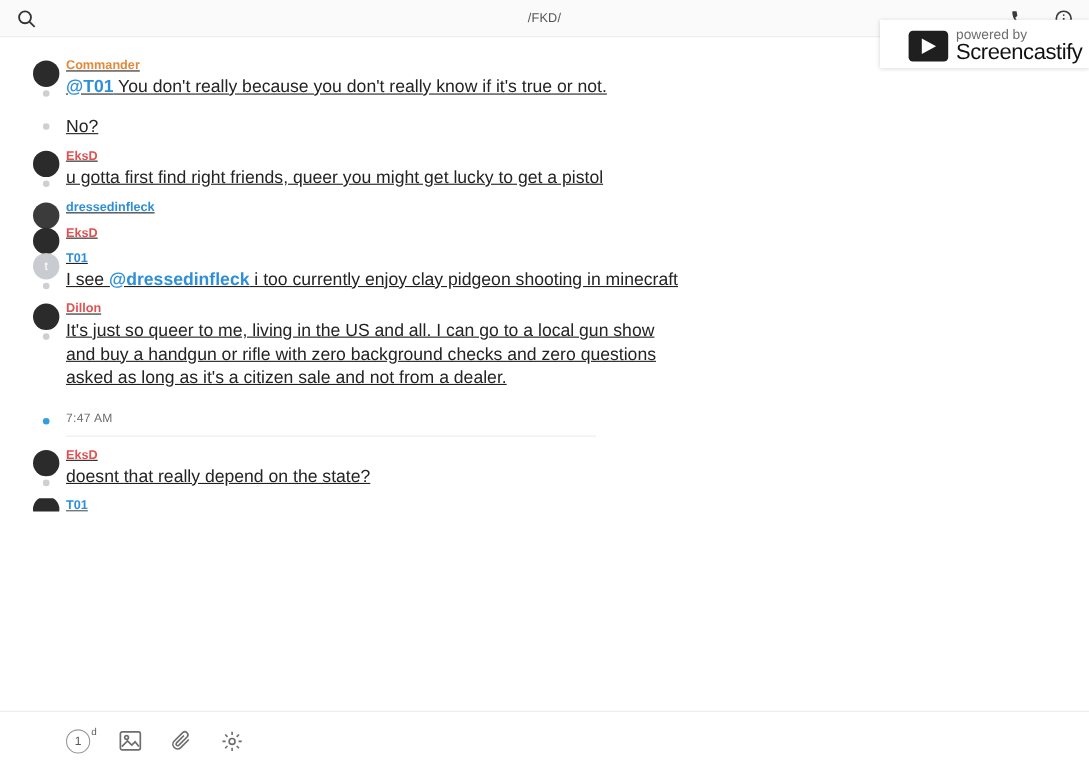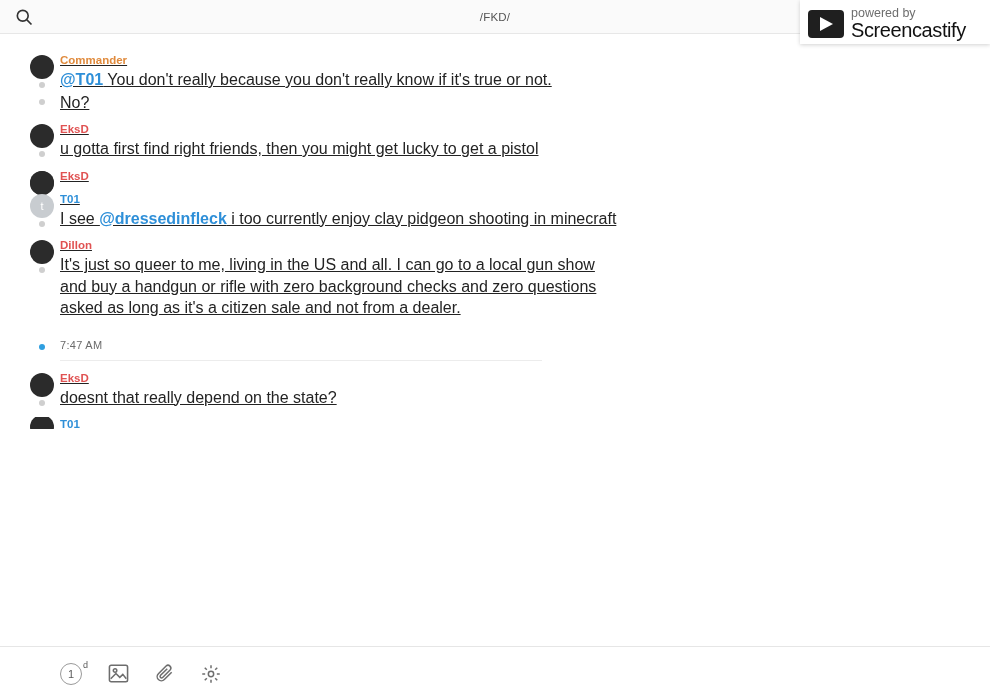--- a/index.html
+++ b/index.html
@@ -49,28 +49,29 @@
     display: flex;
     align-items: center;
     gap: 22px;
     color: #3a3a3a;
   }
   .topbar .right-icons svg { display: block; }
 
   
   .castify {
     position: absolute;
-    top: 0; right: 0;
+    top: 18px; right: 0;
     width: 190px; height: 44px;
     background: #ffffff;
     box-shadow: 0 1px 4px rgba(0,0,0,.18);
     display: flex;
     align-items: center;
     padding: 4px 6px 0 8px;
     z-index: 40;
+    justify-content: flex-end;
   }
   .castify .play-badge {
     width: 36px; height: 28px;
     background: #1f1f1f;
     border-radius: 4px;
     position: relative;
     flex: 0 0 auto;
     margin-right: 7px;
   }
   .castify .play-badge::after {
@@ -111,21 +112,21 @@
     color: #888;
     font-size: 12px;
     padding-left: 46px;
   }
   .msg {
     position: relative;
     display: block;
     padding: 0 0 0 46px;
     margin-top: 9px;
   }
-  .msg.continuation { margin-top: 1px; }
+  .msg.continuation { margin-top: 14px; }
   .avatar {
     position: absolute;
     left: 16px; top: 2px;
     width: 24px; height: 24px;
     border-radius: 50%;
     background: #2b2b2b;
     overflow: hidden;
   }
   .avatar.gray { background: #c8ccd0; }
   .avatar.dark2 { background: #3b3b3b; }
@@ -288,26 +289,27 @@
 
     <div class="msg continuation">
       <div class="dot"></div>
       <div class="body">No?</div>
     </div>
 
     <div class="msg">
       <div class="avatar"></div>
       <div class="dot"></div>
       <div class="author" style="color:#e05252">EksD</div>
-      <div class="body">u gotta first find right friends, then you might get lucky to get a pistol</div>
+      <div class="body">u gotta first find right friends, queer you might get lucky to get a pistol</div>
     </div>
 
     <div class="msg">
       <div class="avatar dark2"></div>
       <div class="dot"></div>
+      <div class="author" style="color:#2e8fd8">dressedinfleck</div>
     </div>
 
     <div class="msg">
       <div class="avatar"></div>
       <div class="dot"></div>
       <div class="author" style="color:#e05252">EksD</div>
     </div>
 
     <div class="msg">
       <div class="avatar gray">

